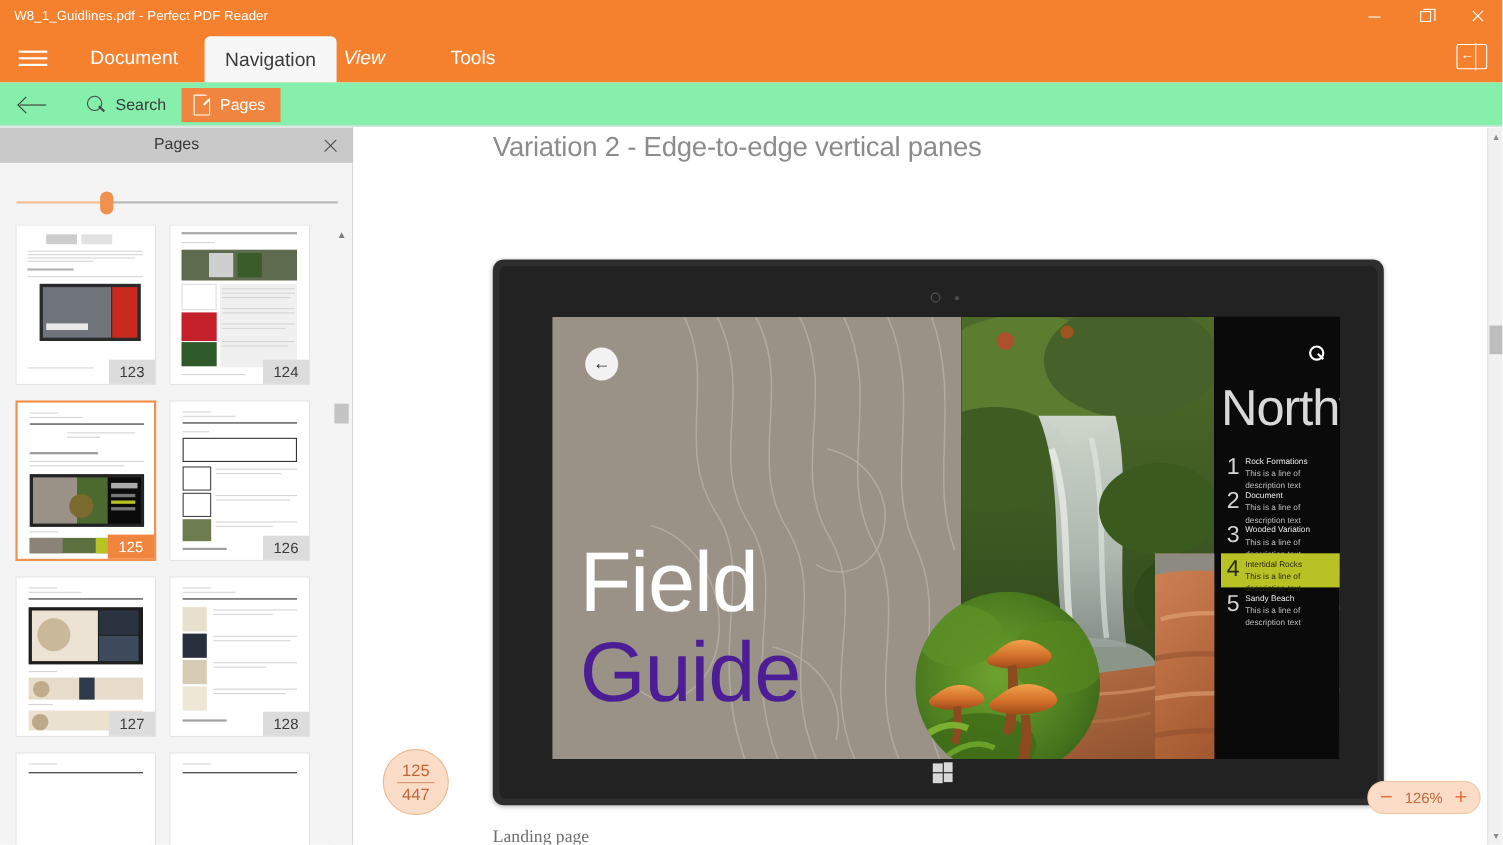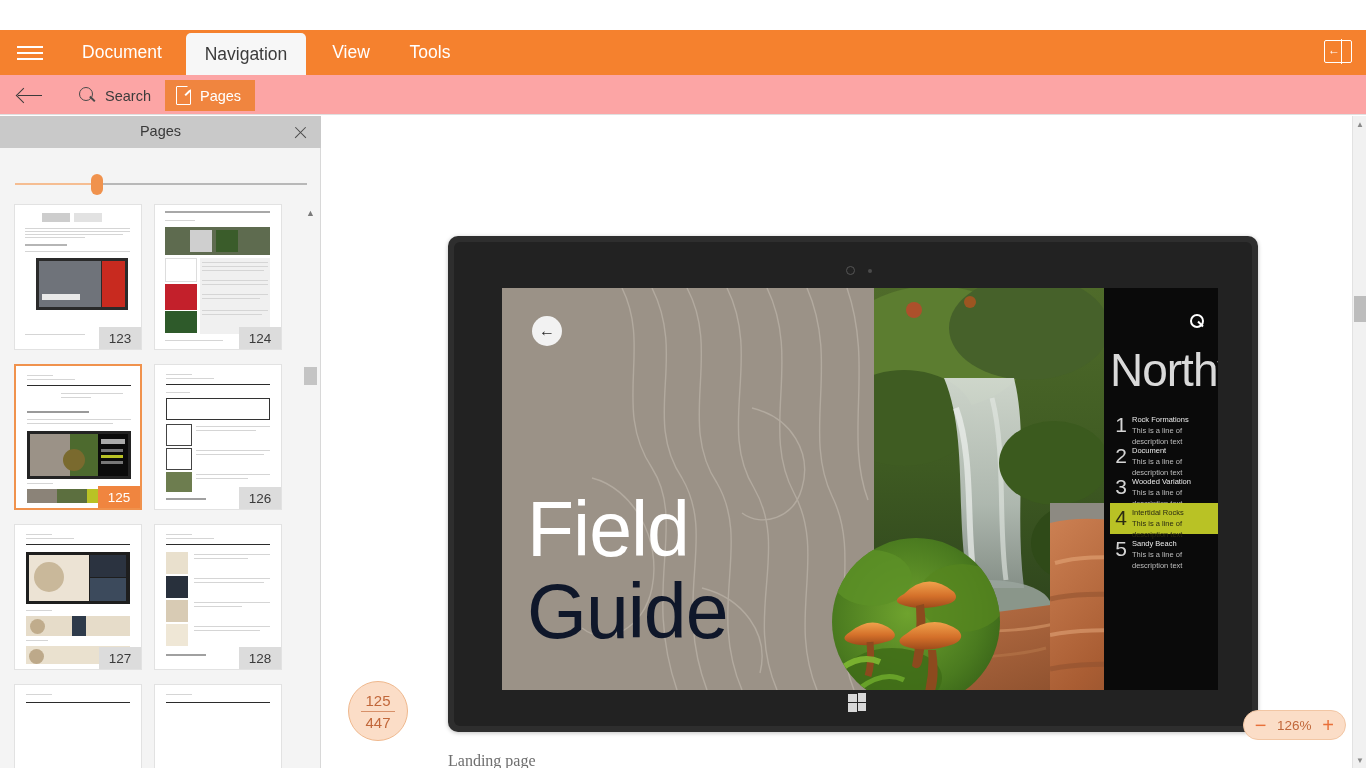--- a/index.html
+++ b/index.html
@@ -58,39 +58,39 @@
     display: flex; align-items: center; justify-content: center;
     font-size: 17.5px; color: #ffffff; padding: 0 14px;
     cursor: default;
   }
   .tab.active {
     background: #f7f7f7; color: #3b3b3b; border-radius: 5px 5px 0 0;
     top: 3px; height: 42px;
   }
   #tab-document  { left: 67px;  width: 110px; }
   #tab-navigation{ left: 186px; width: 120px; }
-  #tab-view      { left: 318px; width: 66px; }
+  #tab-view      { left: 298px; width: 66px; font-style: italic; }
   #tab-tools     { left: 394px; width: 72px; }
   .panel-toggle {
     position: absolute; right: 14px; top: 10px; width: 28px; height: 23px;
     border: 1.6px solid #fff; border-radius: 2px;
   }
   .panel-toggle:after {
     content: ""; position: absolute; right: 0px; top: -1.6px; bottom: -1.6px;
     width: 9px; border-left: 1.6px solid #fff;
   }
   .panel-toggle:before {
     content: "←"; position: absolute; left: 3px; top: -2px;
     font-size: 12px; color: #fff; line-height: 22px;
   }
 
   
   .cmdbar {
     position: absolute; left: 0; top: 75px; width: 1366px; height: 40px;
-    background: #fca5a5; border-bottom: 1px solid #e0e0e0;
+    background: #86efac; border-bottom: 1px solid #e0e0e0;
   }
   .back-btn {
     position: absolute; left: 13px; top: 6px; width: 34px; height: 28px;
     display: flex; align-items: center; justify-content: center;
   }
   .back-arrow { position: relative; width: 24px; height: 14px; }
   .back-arrow:after {
     content: ""; position: absolute; left: 0; top: 6.5px; width: 24px; height: 1.5px;
     background: #3b3b3b;
   }
@@ -265,21 +265,21 @@
   .back-circle {
     position: absolute; left: 30px; top: 28px; width: 30px; height: 30px;
     border-radius: 50%; background: #f2f2f2;
     display: flex; align-items: center; justify-content: center;
     font-size: 16px; color: #2b2b2b; line-height: 1;
   }
   .fg-title {
     position: absolute; left: 25px; top: 200px; color: #ffffff;
     font-size: 77px; line-height: 82px; font-weight: 300; letter-spacing: -1px;
   }
-  .fg-title .l2 { color: #0f172a; }
+  .fg-title .l2 { color: #4c1d95; }
 
   
   .pane-mid {
     position: absolute; left: 372px; top: 0; width: 230px; height: 402px;
     overflow: hidden;
   }
   
   .pane-rock {
     position: absolute; left: 548px; top: 215px; width: 180px; height: 190px;
     overflow: hidden;
@@ -354,20 +354,32 @@
     display: flex; align-items: center; justify-content: center;
     color: #8a8a8a; font-size: 8px;
   }
   .ms-thumb { position: absolute; left: 1px; width: 12px; background: #bdbdbd; }
 </style>
 </head>
 <body>
 
 <div id="app">
 
+  <div class="titlebar">
+    <div class="titlebar-text">W8_1_Guidlines.pdf - Perfect PDF Reader</div>
+    <div class="wbtn" id="btn-min">
+      <span class="glyph-min"></span>
+    </div>
+    <div class="wbtn" id="btn-max">
+      <span class="glyph-max"></span>
+    </div>
+    <div class="wbtn" id="btn-close">
+      <span class="glyph-close"></span>
+    </div>
+  </div>
 
   <div class="ribbon">
     <div class="hamburger">
       <span></span>
         <span></span>
         <span></span>
     </div>
     <div class="tab" id="tab-document">Document</div>
     <div class="tab active" id="tab-navigation">Navigation</div>
     <div class="tab" id="tab-view">View</div>
@@ -561,20 +573,21 @@
     </div>
 
     <div class="panel-scroll">
       <div class="sb-arrow" style="top:0;">▲</div>
       <div class="sb-thumb" style="top:163px;height:18px;"></div>
 
     </div>
   </div>
 
   <div class="docview">
+    <div class="doc-heading">Variation 2 - Edge-to-edge vertical panes</div>
 
     <div class="tablet">
       <div class="tablet-inner">
         <div class="cam-dot1"></div>
         <div class="cam-dot2"></div>
 
         <div class="screen">
 
           <div class="pane-left">
             <svg class="contours" viewBox="0 0 372 402" preserveAspectRatio="none">

